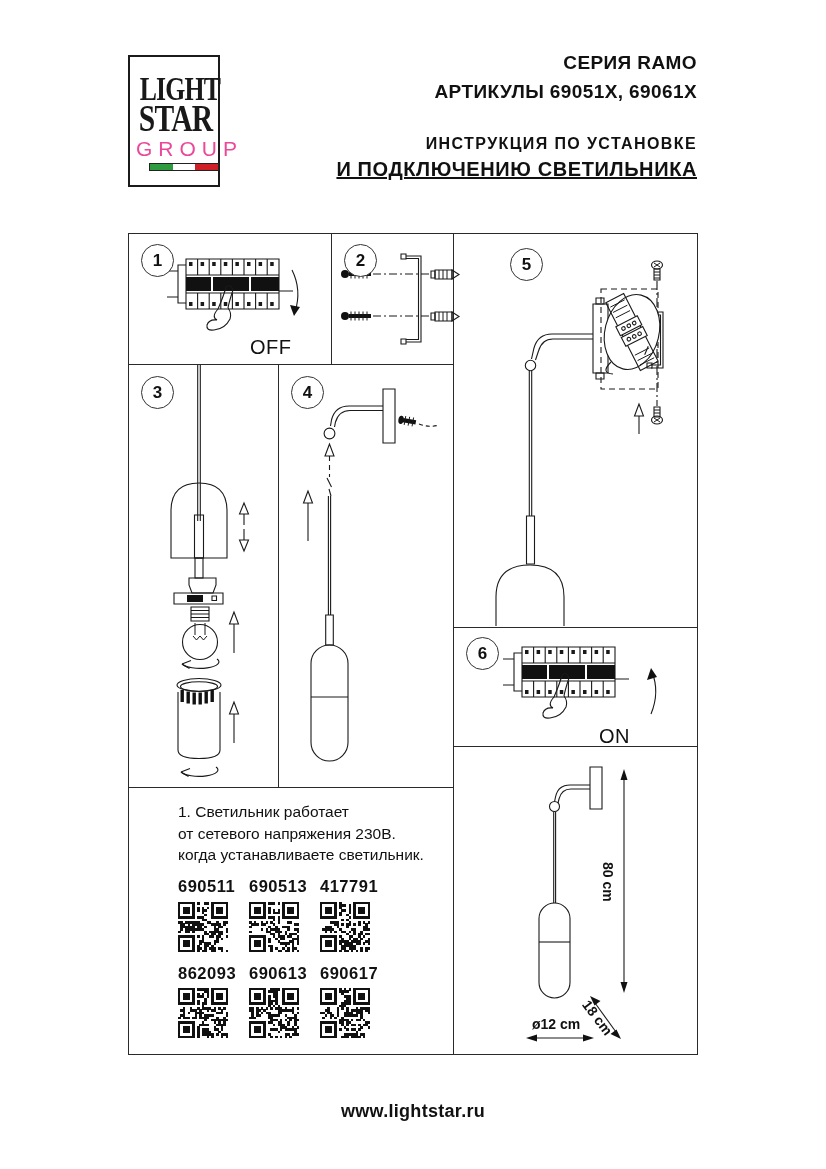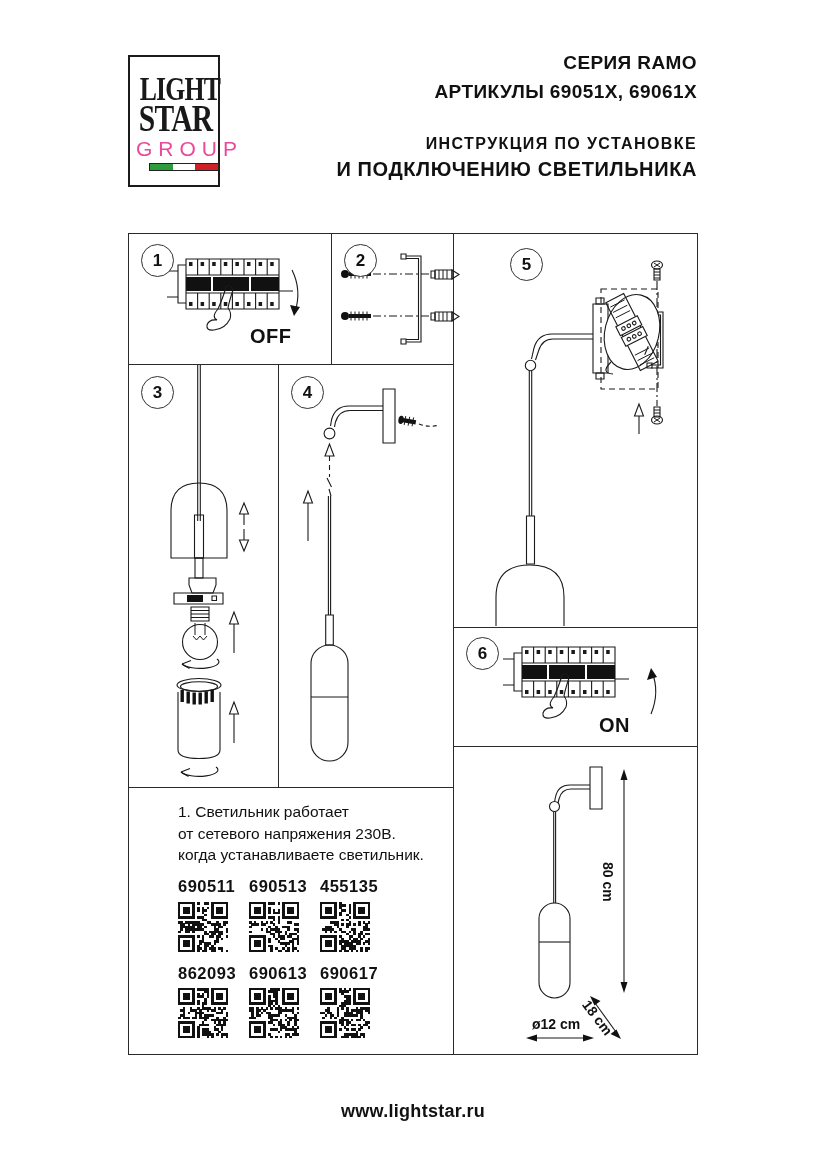--- a/index.html
+++ b/index.html
@@ -14,29 +14,29 @@
   .logo-flag{position:absolute;left:19px;bottom:14px;width:70px;height:8px;border:1px solid #222;box-sizing:border-box;display:flex;}
   .logo-flag div{flex:1;height:100%;}
   .flag-green{background:#2e9c3e;}
   .flag-white{background:#ffffff;}
   .flag-red{background:#cf2027;}
 
   .head-right{position:absolute;right:129px;top:52px;width:480px;text-align:right;}
   .head-series{font-size:19px;font-weight:bold;letter-spacing:.4px;}
   .head-articles{font-size:19px;font-weight:bold;letter-spacing:.4px;margin-top:7px;}
   .head-title{font-size:16px;font-weight:bold;letter-spacing:1.4px;margin-top:4px;}
-  .head-title2{font-size:20px;font-weight:bold;letter-spacing:.6px;margin-top:5px;}
+  .head-title2{font-size:20px;font-weight:bold;letter-spacing:.6px;margin-top:5px;text-decoration:underline;}
   .head-gap{height:28px;}
 
   
   .panel{position:absolute;border:1.3px solid #2a2a2a;box-sizing:border-box;background:#fff;}
   .num{position:absolute;width:31px;height:31px;border:1.6px solid #333;border-radius:50%;display:flex;align-items:center;justify-content:center;font-size:17px;font-weight:bold;background:#fff;z-index:3;}
   .draw{position:absolute;left:0;top:0;overflow:visible;z-index:1;}
   .draw path,.draw line,.draw rect,.draw circle,.draw ellipse,.draw polyline{vector-effect:non-scaling-stroke;}
-  .lbl{position:absolute;font-weight:700;font-size:20px;letter-spacing:.5px;z-index:2;}
+  .lbl{position:absolute;font-weight:400;font-size:20px;letter-spacing:.5px;z-index:2;margin-top:11px;}
   .dim{position:absolute;font-weight:bold;font-size:14px;white-space:nowrap;z-index:2;}
 
   
   .notes{position:absolute;left:49px;top:13px;font-size:15.5px;line-height:21.5px;color:#101010;}
   .artnum{position:absolute;font-size:16.5px;font-weight:bold;letter-spacing:.5px;}
   .qr{position:absolute;width:50px;height:50px;}
 
   .footer{position:absolute;left:0;top:1101px;width:100%;text-align:center;font-size:18px;font-weight:bold;letter-spacing:.3px;}
 </style>
 </head>
@@ -298,21 +298,21 @@
 
   <div class="panel" style="left:128px;top:787px;width:326px;height:268px;">
     <div class="notes">
       <div>1. Светильник работает</div>
       <div>от сетевого напряжения 230В.</div>
       <div>когда устанавливаете светильник.</div>
     </div>
 
     <div class="artnum" style="left:49px;top:89px;">690511</div>
     <div class="artnum" style="left:120px;top:89px;">690513</div>
-    <div class="artnum" style="left:191px;top:89px;">455135</div>
+    <div class="artnum" style="left:191px;top:89px;">417791</div>
     <div class="qr" style="left:49px;top:114px;"><svg viewBox="0 0 21 21" width="100%" height="100%" fill="#111" shape-rendering="crispEdges">
           <rect x="8" y="0" width="1.05" height="1.05"></rect>
           <rect x="11" y="0" width="1.05" height="1.05"></rect>
           <rect x="12" y="0" width="1.05" height="1.05"></rect>
           <rect x="8" y="2" width="1.05" height="1.05"></rect>
           <rect x="10" y="2" width="1.05" height="1.05"></rect>
           <rect x="12" y="2" width="1.05" height="1.05"></rect>
           <rect x="8" y="3" width="1.05" height="1.05"></rect>
           <rect x="10" y="3" width="1.05" height="1.05"></rect>
           <rect x="11" y="3" width="1.05" height="1.05"></rect>

